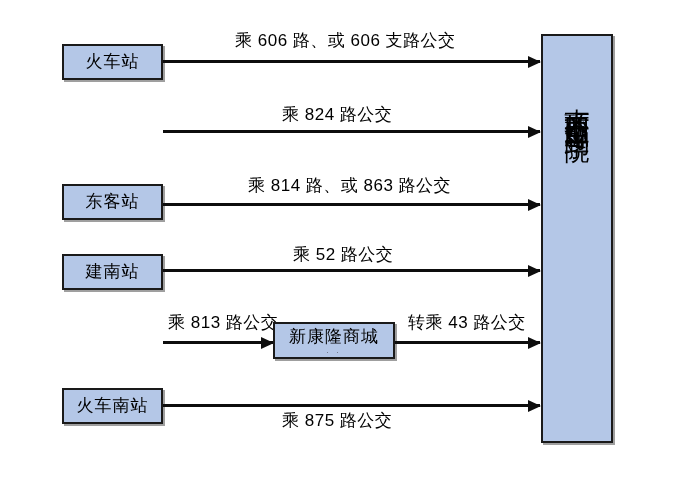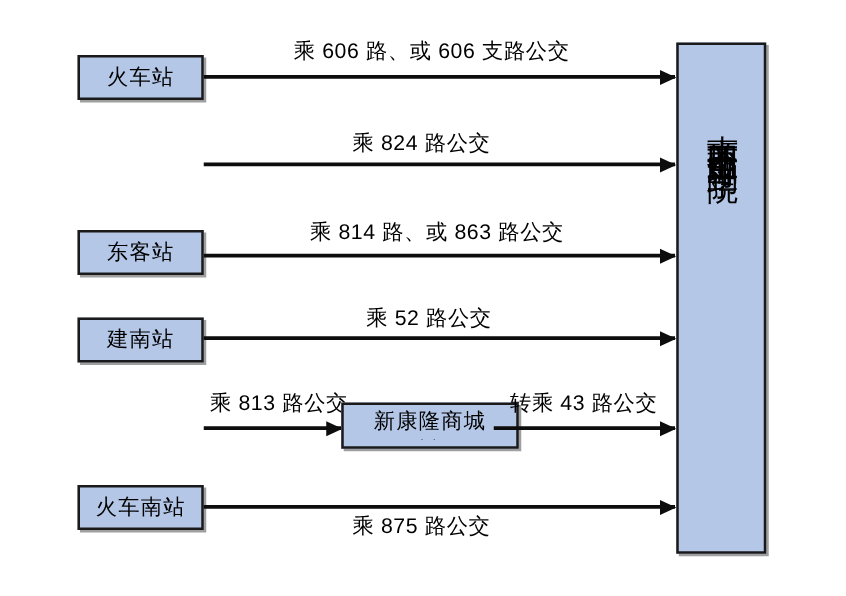--- a/index.html
+++ b/index.html
@@ -41,21 +41,21 @@
   .st1 { top: 44px; }
   .st2 { top: 114px; }
   .st3 { top: 184px; }
   .st4 { top: 254px; }
   .st5 { top: 322px; }
   .st6 { top: 388px; }
 
   .mall {
     left: 273px;
     top: 322px;
-    width: 142px;
+    width: 122px;
     height: 37px;
     flex-direction: column;
     justify-content: flex-start;
     padding-top: 4px;
   }
   .mall .box-label { font-size: 17px; }
   .mall-sub {
     font-size: 7px;
     letter-spacing: 3px;
     color: #3a3a3a;

